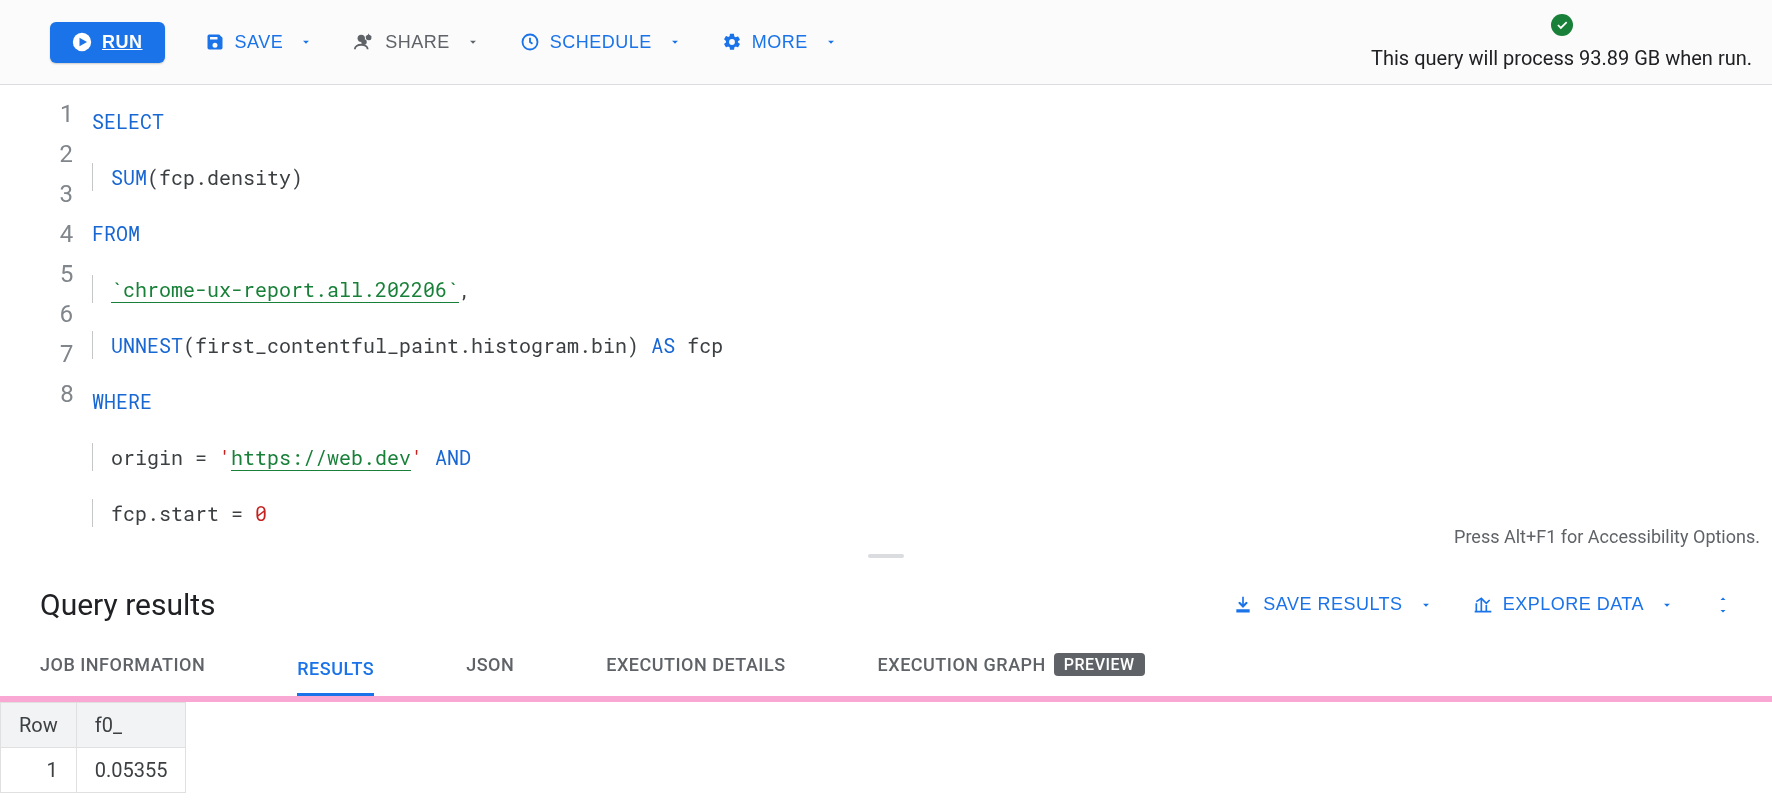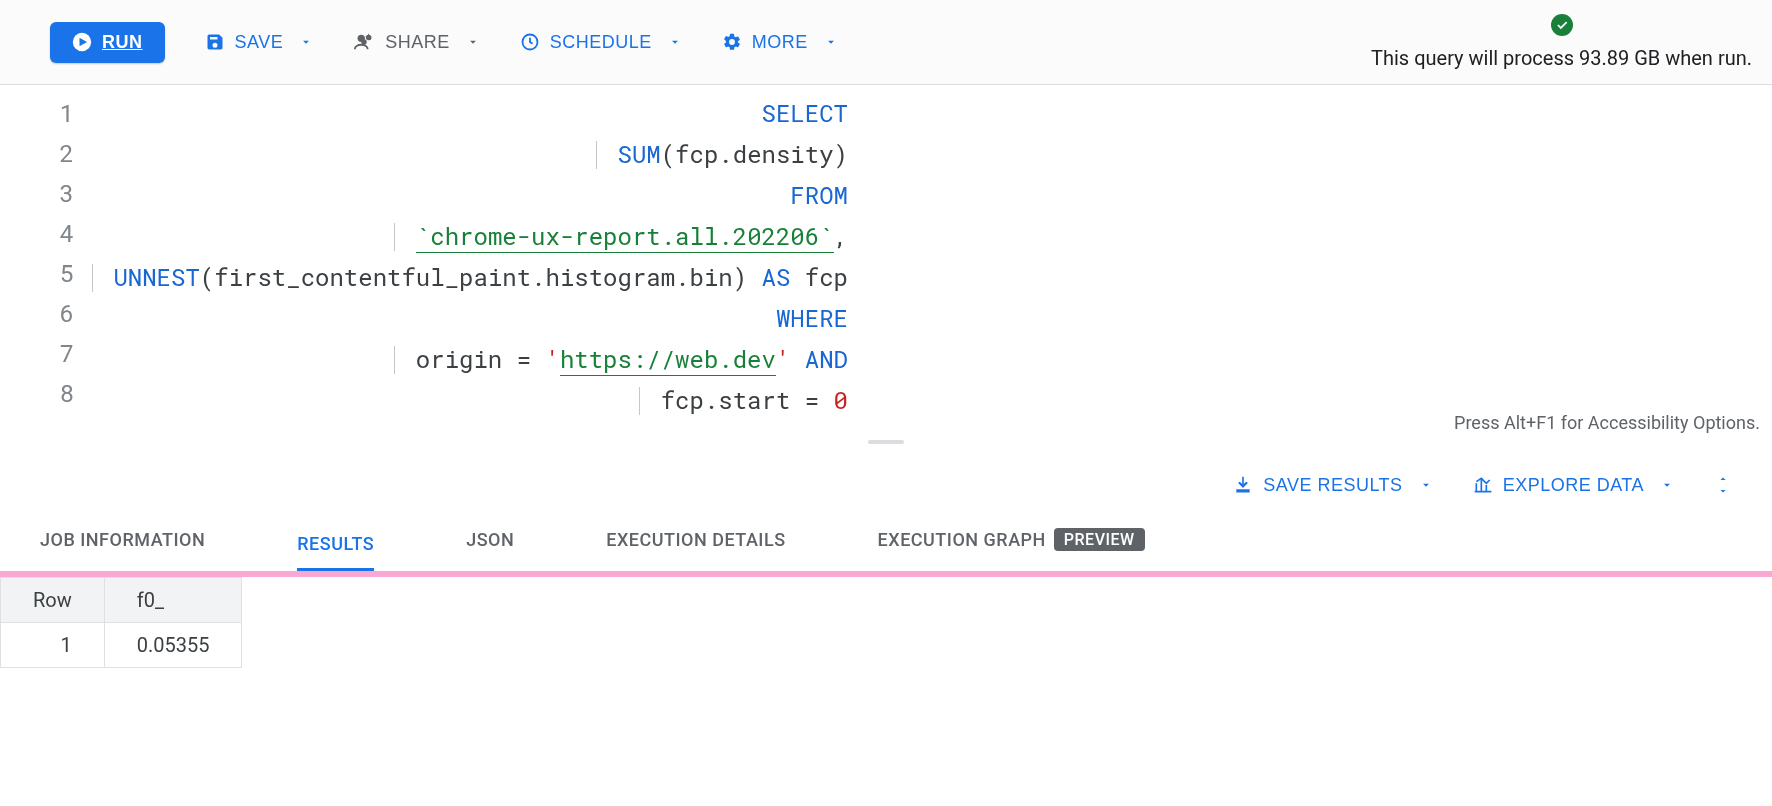--- a/index.html
+++ b/index.html
@@ -75,24 +75,23 @@
     font-family: "Roboto Mono", Menlo, Consolas, monospace;
     font-size: 24px;
     line-height: 40px;
     color: #80868b;
     user-select: none;
     background:#fff;
   }
   .code {
     padding: 8px 0;
     font-family: "Roboto Mono", Menlo, Consolas, monospace;
-    font-size: 24px;
-    line-height: 41px;
+    font-size: 20px;
+    line-height: 56px;
     white-space: pre;
-    text-align: right;
   }
   .kw { color: #1967d2; }
   .fn { color: #1967d2; }
   .tbl { color: #188038; border-bottom: 1px solid #188038; }
   .str { color: #c5221f; }
   .strlnk { color: #188038; border-bottom: 1px solid #188038;}
   .num { color: #c5221f; }
   .pipe { border-left: 1px solid #c4c7c5; display:inline-block; height:28px; vertical-align:-6px; margin:0 6px 0 0;}
   .acc-hint {
     position: absolute;
@@ -140,21 +139,21 @@
   .badge-preview{
     background:#5f6368;color:#ffffff;font-size:16px;padding:2px 10px;border-radius:4px;font-weight:500;
   }
   table.results {
     border-collapse: collapse;
     font-size: 20px;
     width: auto;
   }
   table.results th, table.results td {
     border: 1px solid #e0e0e0;
-    padding: 10px 32px;
+    padding: 10px 18px;
     text-align: left;
     color:#3c4043;
   }
   table.results th {
     background:#f1f3f4;
     font-weight: 400;
   }
   table.results th:first-child, table.results td:first-child { text-align:right; width:70px;}
   .expand-btn { color:#1a73e8; display:flex;flex-direction:column;gap:0;line-height:0.6;cursor:pointer;}
 </style>
@@ -247,20 +246,21 @@
 <span class="pipe"></span> <span>origin </span><span>= </span><span class="str">'</span><span class="strlnk">https://web.dev</span><span class="str">'</span><span class="kw"> AND</span>
 <span class="pipe"></span> <span>fcp.start </span><span>= </span><span class="num">0</span></div>
   <div class="acc-hint">Press Alt+F1 for Accessibility Options.</div>
 </div>
 
 <div class="drag-handle">
     <span></span>
   </div>
 
 <div class="results-header">
+  <div class="results-title">Query results</div>
   <div class="spacer"></div>
   <button class="btn-secondary">
     <svg width="20" height="20" viewBox="0 0 24 24" fill="#1a73e8">
         <path d="M5 20h14v-2H5v2zm7-18v10l4-4 1.4 1.4L12 15l-5.4-5.6L8 8l4 4V2h0z"></path>
         <path d="M12 2v10.17l3.59-3.58L17 10l-5 5-5-5 1.41-1.41L12 12.17V2h0z"></path>
         <path d="M19 18H5v2h14v-2zM12 2L12 13 M7 9l5 5 5-5" stroke="#1a73e8" stroke-width="2" fill="none"></path>
       </svg>
     <span>SAVE RESULTS</span>
     <svg class="chev" width="14" height="14" viewBox="0 0 24 24" fill="#1a73e8">
         <path d="M7 10l5 5 5-5z"></path>

